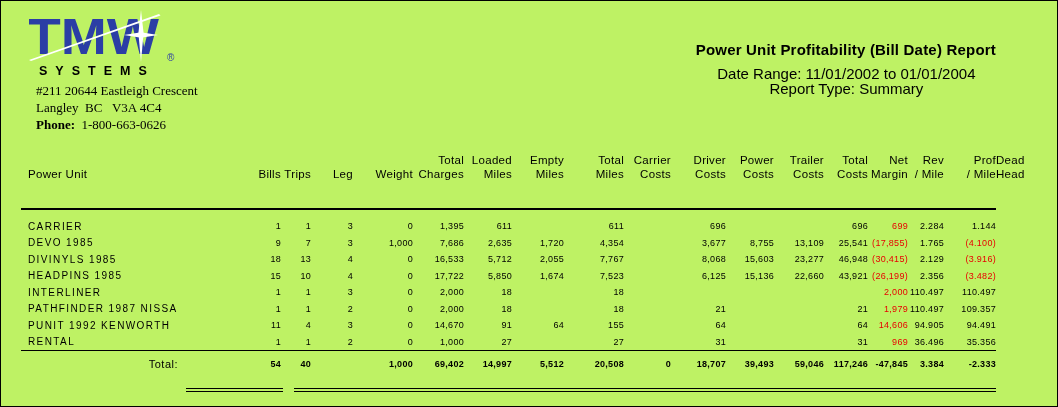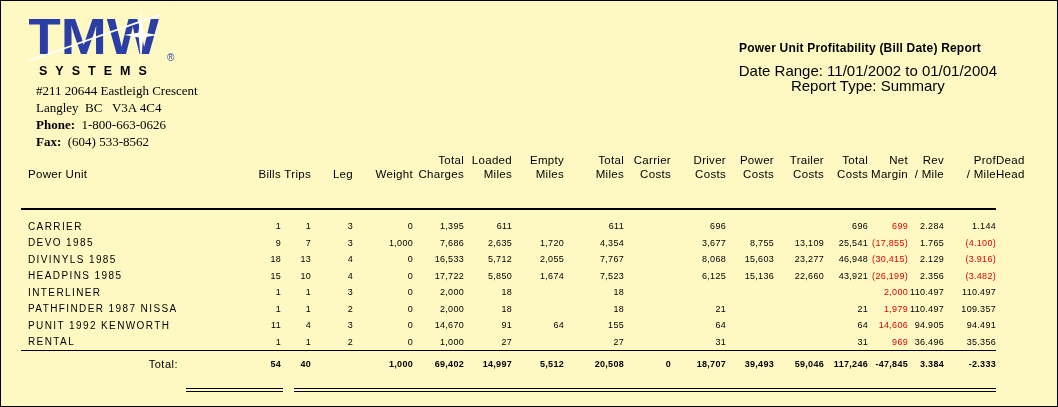--- a/index.html
+++ b/index.html
@@ -1,35 +1,35 @@
 <!DOCTYPE html>
 <html><head>
 <meta charset="utf-8">
 <style>
   html,body { margin:0; padding:0; background:#fff; }
   .page {
     position:relative; width:1056px; height:405px;
-    background:#fef9c3; border:1px solid #000;
+    background:#bef264; border:1px solid #000;
     font-family:"Liberation Sans", sans-serif; color:#000;
     overflow:hidden;
   }
 
   
   .logo-block { position:absolute; top:8px; left:28px; width:260px; }
   .logo-svg { display:block; }
   .systems {
     font-weight:bold; font-size:12.5px; letter-spacing:8px;
     margin:1px 0 4px 10px; white-space:pre;
   }
   .addr { font-size:13px; line-height:17px; margin-left:7px; white-space:pre;font-family:Liberation Serif, serif; }
   .addr b { font-weight:bold; }
 
   
   .title-block { position:absolute; top:40px; right:60px; text-align:right; }
-  .report-title { font-size:12px; font-weight:bold; margin:0 16px 8px 0; letter-spacing:0.2px; }
+  .report-title { font-size:15px; font-weight:bold; margin:0 1px 8px 0; letter-spacing:0.2px; }
   .report-sub { font-size:15px; line-height:15px;text-align:center; }
 
   
   .table-wrap { position:absolute; top:152px; left:20px; }
   table { table-layout:fixed; border-collapse:collapse; width:975px; }
   th {
     font-size:11.5px; font-weight:normal; line-height:14px;
     text-align:right; vertical-align:bottom;
     white-space:pre-line; letter-spacing:0.3px;
     padding:0 0 27px 0; border-bottom:2px solid #000;
@@ -69,21 +69,20 @@
       <text x="-2" y="45" font-family="Liberation Sans, sans-serif" font-weight="bold" font-size="50" fill="#2b3ea5" textLength="132" lengthAdjust="spacingAndGlyphs">TMW</text>
       <path d="M0 51 L130 5 L131.5 6.5 L2 52 Z" fill="#ffffff"></path>
       <path d="M112 1 L114.6 24 L112 53 L109.4 24 Z" fill="#ffffff"></path>
       <path d="M95 26 L112 23.2 L129 26 L112 28.8 Z" fill="#ffffff"></path>
       <text x="138" y="52" font-size="10" fill="#2b3ea5">®</text>
     </svg>
     <div class="systems">SYSTEMS</div>
     <div class="addr">#211 20644 Eastleigh Crescent</div>
     <div class="addr">Langley  BC   V3A 4C4</div>
     <div class="addr"><b>Phone:</b>  <span>1-800-663-0626</span></div>
-    <div class="addr"><b>Fax:</b>  <span>(604) 533-8562</span></div>
   </div>
 
   <div class="title-block">
     <h1 class="report-title">Power Unit Profitability (Bill Date) Report</h1>
     <div class="report-sub">Date Range: 11/01/2002 to 01/01/2004</div>
     <div class="report-sub">Report Type: Summary</div>
   </div>
 
   <div class="table-wrap">
     <table id="report-table">

